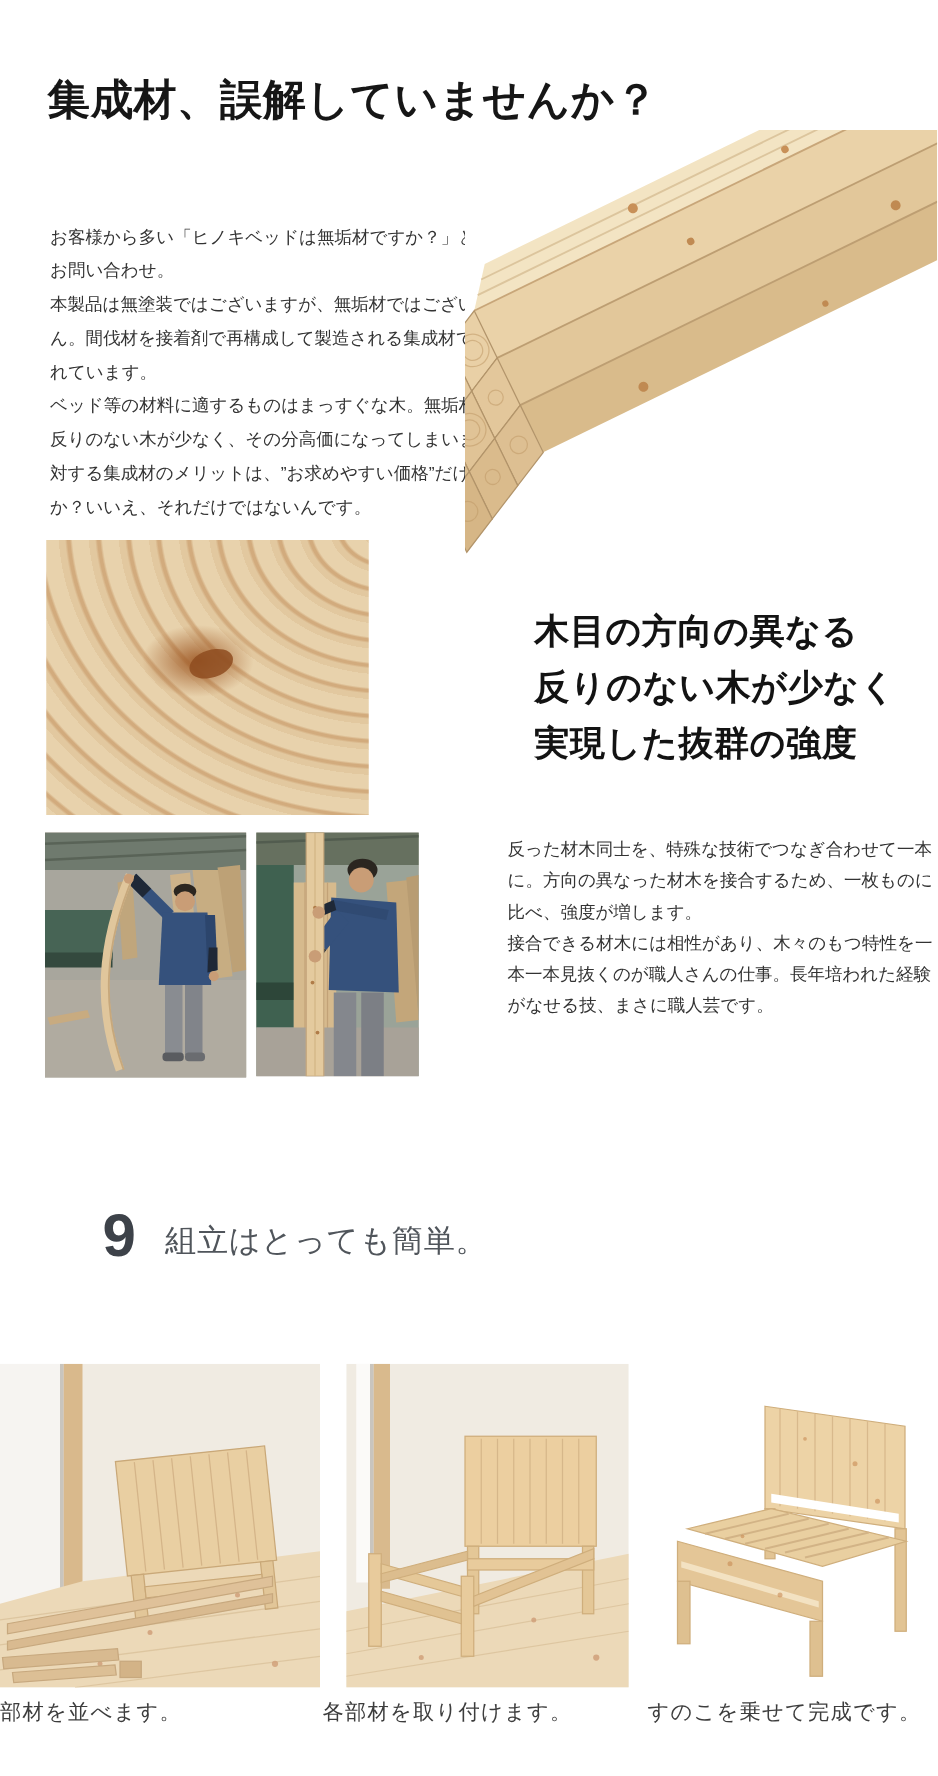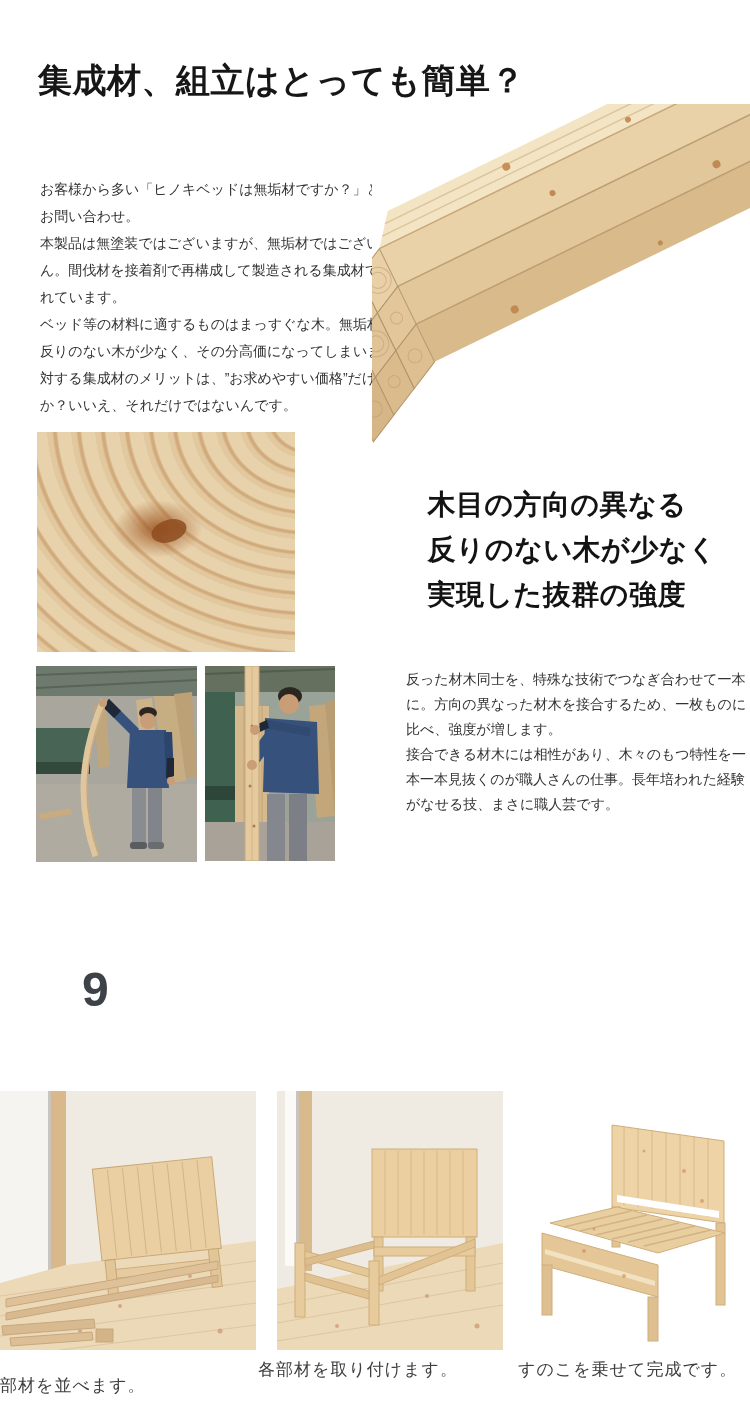--- a/index.html
+++ b/index.html
@@ -21,29 +21,29 @@
   #strength-heading{right:33px;top:482px;font-size:28px;line-height:45px;
       font-weight:700;color:#131313;letter-spacing:.5px;}
   #strength-body{left:406px;top:667px;width:348px;font-size:14px;line-height:25px;
       color:var(--body-color,#333);white-space:pre-line;}
   .photo-frame{background:#b3aea3;}
   #assembly-number{left:82px;top:962px;font-size:48px;font-weight:700;
       color:var(--number-color,#3d4249);}
   #assembly-title{left:132px;top:976px;font-size:25px;letter-spacing:.5px;
       color:var(--assembly-title-color,#50555b);}
   .step-caption{top:1358px;font-size:17px;letter-spacing:1px;color:var(--caption-color,#3d3d3d);}
-  #caption-1{left:0px;margin-top:16px;} #caption-2{left:258px;} #caption-3{left:518px;}
+  #caption-1{left:0px;} #caption-2{left:258px;} #caption-3{left:518px;}
   svg{display:block;}
 </style>
 </head>
 <body>
 
 <div id="canvas">
 
-  <h1 class="abs" id="intro-heading" style="margin:0;">集成材、組立はとっても簡単？</h1>
+  <h1 class="abs" id="intro-heading" style="margin:0;">集成材、誤解していませんか？</h1>
 
   <div class="abs" id="intro-body">お客様から多い「ヒノキベッドは無垢材ですか？」という
 お問い合わせ。
 本製品は無塗装ではございますが、無垢材ではございませ
 ん。間伐材を接着剤で再構成して製造される集成材で作ら
 れています。
 ベッド等の材料に適するものはまっすぐな木。無垢材では
 反りのない木が少なく、その分高価になってしまいます。
 対する集成材のメリットは、”お求めやすい価格”だけなの
 か？いいえ、それだけではないんです。</div>
@@ -176,20 +176,21 @@
   </div>
 
   <div class="abs" id="strength-body">反った材木同士を、特殊な技術でつなぎ合わせて一本
 に。方向の異なった材木を接合するため、一枚ものに
 比べ、強度が増します。
 接合できる材木には相性があり、木々のもつ特性を一
 本一本見抜くのが職人さんの仕事。長年培われた経験
 がなせる技、まさに職人芸です。</div>
 
   <div class="abs" id="assembly-number">9</div>
+  <div class="abs" id="assembly-title">組立はとっても簡単。</div>
 
   <div class="abs" style="left:0;top:1091px;width:256px;height:259px;" title="bed-parts-laid-out">
     <svg width="256" height="259" viewBox="0 0 256 259">
       <rect width="256" height="259" fill="#f0ebe2"></rect>
       <rect x="0" y="0" width="50" height="230" fill="#f6f4f1"></rect>
       <rect x="48" y="0" width="3" height="230" fill="#c9c5be"></rect>
       <rect x="51" y="0" width="15" height="235" fill="#d9b98c"></rect>
       <rect x="51" y="0" width="4" height="235" fill="#e8ce a4" opacity="0"></rect>
       <polygon points="0,192 66,174 256,150 256,259 0,259" fill="#ecd9b8"></polygon>
       <g stroke="#dcc49e" stroke-width="1" opacity=".9">

